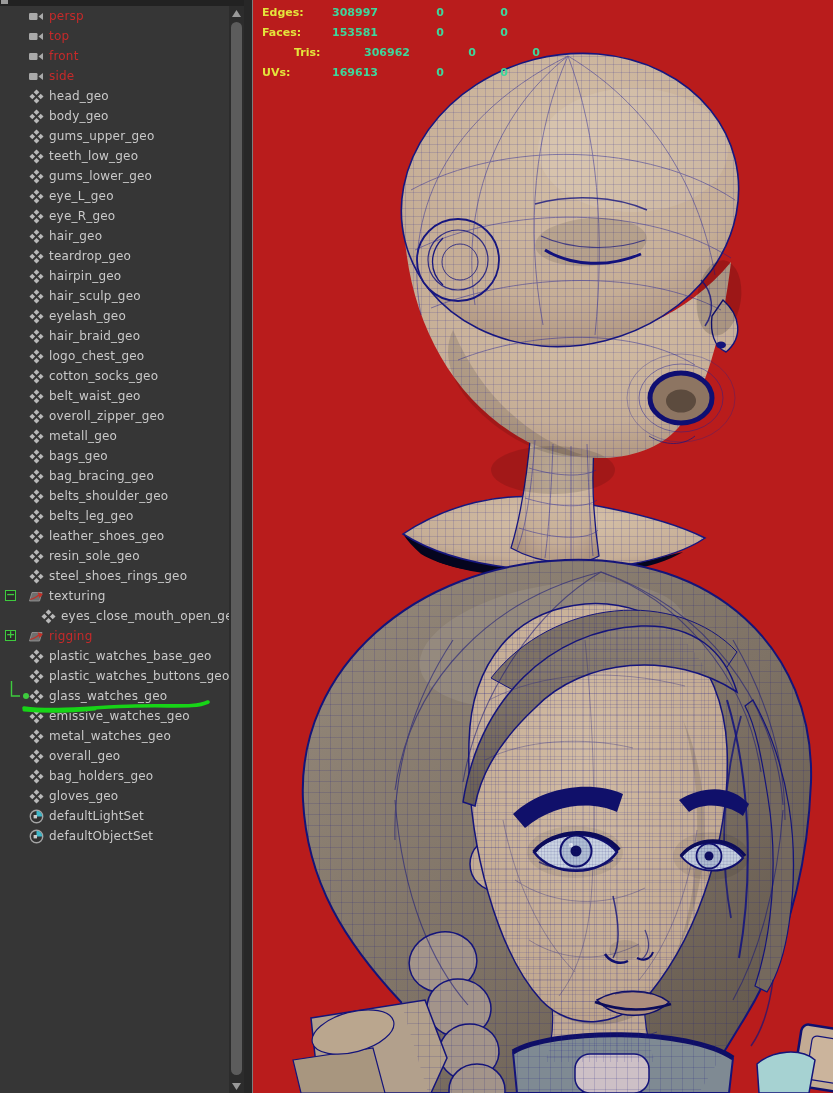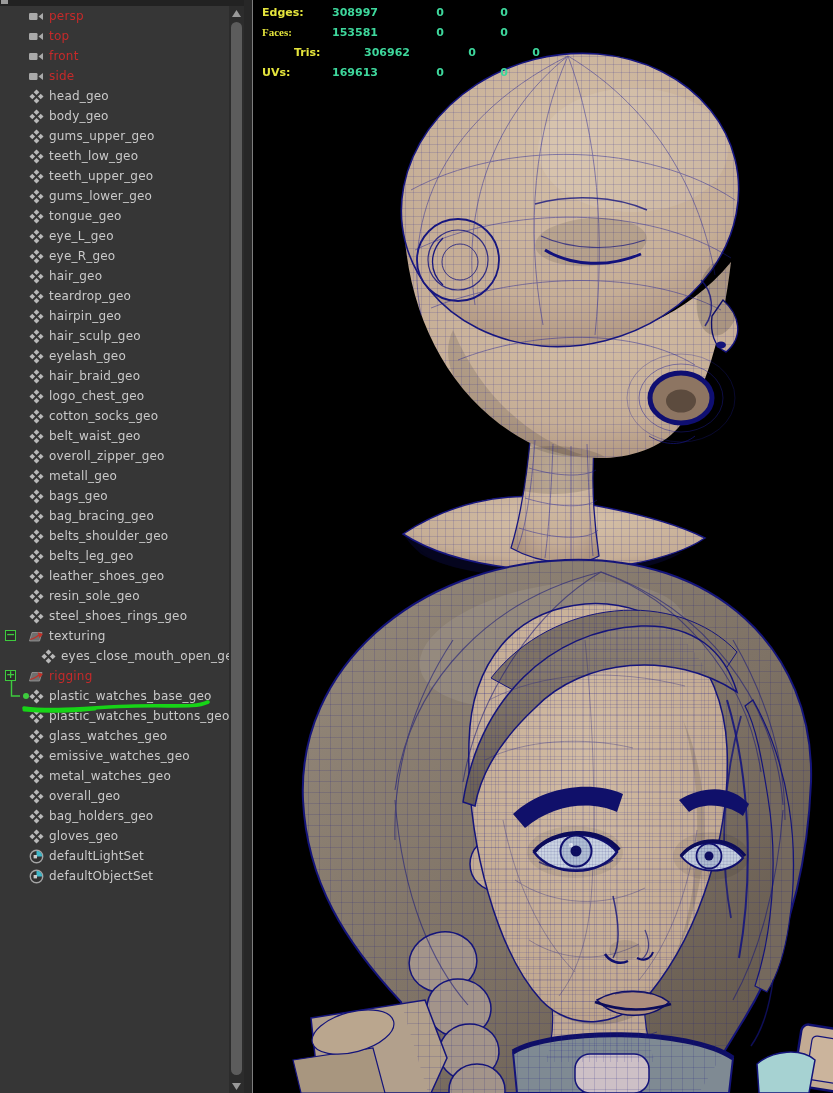--- a/index.html
+++ b/index.html
@@ -21,21 +21,21 @@
           border:1px solid #3ecb3e;background:#2c2c2c;color:#3ecb3e;font-size:11px;line-height:8px;
           text-align:center;font-weight:bold;}
   .overlay-svg{position:absolute;left:0;top:0;pointer-events:none;}
   
   .sbar{position:absolute;left:229px;top:6px;width:15px;height:1087px;background:#2c2c2c;}
   .sbar .arrow{position:absolute;left:0;width:15px;height:14px;display:flex;align-items:center;justify-content:center;}
   .sbar .thumb{position:absolute;left:2px;top:16px;width:11px;height:1053px;background:#5c5c5c;border-radius:6px;}
   
   .panel-gap{position:absolute;left:244px;top:0;width:9px;height:1093px;background:#272727;border-right:1px solid #7d7d7d;box-sizing:border-box;}
   
-  .viewport{position:absolute;left:253px;top:0;width:580px;height:1093px;background:#000000;}
+  .viewport{position:absolute;left:253px;top:0;width:580px;height:1093px;background:#b91c1c;}
   .hud{position:absolute;left:9px;top:2px;font-size:11px;font-weight:bold;}
   .hud-row{display:flex;height:20px;align-items:center;}
   .hud-label{width:62px;text-align:left;}
   .hud-val{width:62px;text-align:center;}
   .hud-z1{width:58px;text-align:right;}
   .hud-z2{width:64px;text-align:right;}
   .vp-svg{position:absolute;left:0;top:0;}
 </style>
 </head>
 <body>
@@ -114,37 +114,21 @@
             </svg>
           </span>
           <span class="lbl">teeth_low_geo</span>
         </div>
         <div class="row">
           <span class="ic">
             <svg width="15" height="15" viewBox="0 0 16 16">
               <path d="M8 .5 L11 3.5 L8 6.5 L5 3.5 Z M3.5 5 L6.5 8 L3.5 11 L.5 8 Z M12.5 5 L15.5 8 L12.5 11 L9.5 8 Z M8 9.5 L11 12.5 L8 15.5 L5 12.5 Z" fill="#b9b9b9"></path>
             </svg>
           </span>
-          <span class="lbl">teeth_upper_geo</span>
-        </div>
-        <div class="row">
-          <span class="ic">
-            <svg width="15" height="15" viewBox="0 0 16 16">
-              <path d="M8 .5 L11 3.5 L8 6.5 L5 3.5 Z M3.5 5 L6.5 8 L3.5 11 L.5 8 Z M12.5 5 L15.5 8 L12.5 11 L9.5 8 Z M8 9.5 L11 12.5 L8 15.5 L5 12.5 Z" fill="#b9b9b9"></path>
-            </svg>
-          </span>
           <span class="lbl">gums_lower_geo</span>
-        </div>
-        <div class="row">
-          <span class="ic">
-            <svg width="15" height="15" viewBox="0 0 16 16">
-              <path d="M8 .5 L11 3.5 L8 6.5 L5 3.5 Z M3.5 5 L6.5 8 L3.5 11 L.5 8 Z M12.5 5 L15.5 8 L12.5 11 L9.5 8 Z M8 9.5 L11 12.5 L8 15.5 L5 12.5 Z" fill="#b9b9b9"></path>
-            </svg>
-          </span>
-          <span class="lbl">tongue_geo</span>
         </div>
         <div class="row">
           <span class="ic">
             <svg width="15" height="15" viewBox="0 0 16 16">
               <path d="M8 .5 L11 3.5 L8 6.5 L5 3.5 Z M3.5 5 L6.5 8 L3.5 11 L.5 8 Z M12.5 5 L15.5 8 L12.5 11 L9.5 8 Z M8 9.5 L11 12.5 L8 15.5 L5 12.5 Z" fill="#b9b9b9"></path>
             </svg>
           </span>
           <span class="lbl">eye_L_geo</span>
         </div>
         <div class="row">
@@ -665,21 +649,21 @@
     </svg>
 
     <div class="hud" id="hud">
       <div class="hud-row">
         <span class="hud-label" style="color: rgb(228, 228, 60);">Edges:</span>
         <span class="hud-val" style="color: rgb(62, 215, 156);">308997</span>
         <span class="hud-z1" style="color: rgb(62, 215, 156);">0</span>
         <span class="hud-z2" style="color: rgb(62, 215, 156);">0</span>
       </div>
       <div class="hud-row">
-        <span class="hud-label" style="color: rgb(228, 228, 60); font-family: Liberation Serif, serif;">Faces:</span>
+        <span class="hud-label" style="color: rgb(228, 228, 60);">Faces:</span>
         <span class="hud-val" style="color: rgb(62, 215, 156);">153581</span>
         <span class="hud-z1" style="color: rgb(62, 215, 156);">0</span>
         <span class="hud-z2" style="color: rgb(62, 215, 156);">0</span>
       </div>
       <div class="hud-row">
         <span class="hud-label" style="color: rgb(228, 228, 60); margin-left: 32px;">Tris:</span>
         <span class="hud-val" style="color: rgb(62, 215, 156);">306962</span>
         <span class="hud-z1" style="color: rgb(62, 215, 156);">0</span>
         <span class="hud-z2" style="color: rgb(62, 215, 156);">0</span>
       </div>

